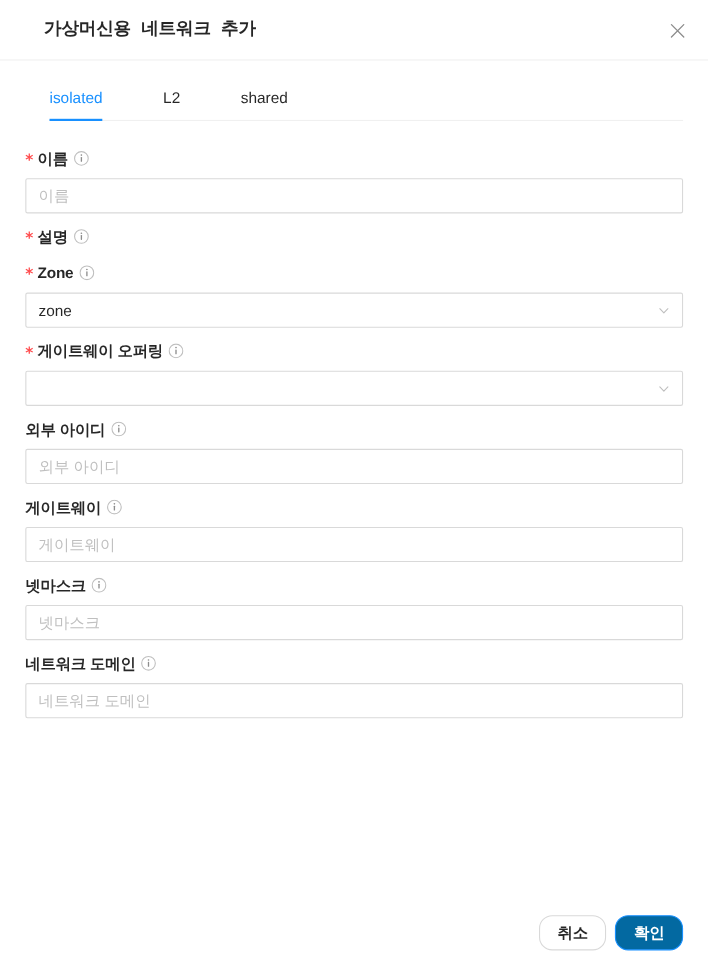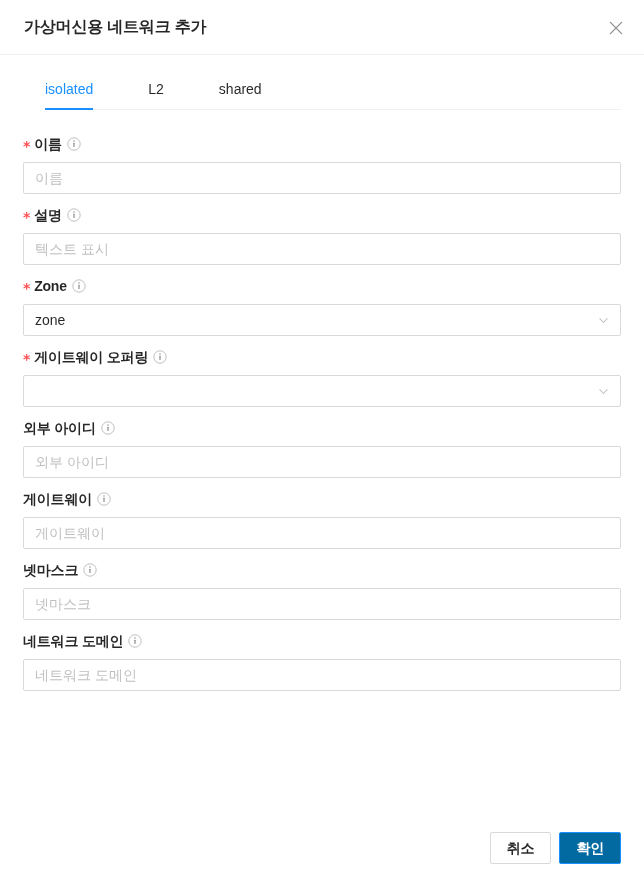--- a/index.html
+++ b/index.html
@@ -28,21 +28,22 @@
   }
 
   
   .modal-header {
     position: relative;
     height: 55px;
     flex: 0 0 55px;
     border-bottom: 1px solid #f0f0f0;
     display: flex;
     align-items: center;
-    padding: 0 24px;
+    padding: 0 40px;
+    font-family: Liberation Mono, monospace;
   }
   .modal-title {
     font-size: 16px;
     font-weight: bold;
     color: rgba(0,0,0,0.85);
     line-height: 22px;
     letter-spacing: -0.2px;
   }
   .modal-close {
     position: absolute;
@@ -201,21 +202,21 @@
     padding: 10px 23px 24px 23px;
     display: flex;
     justify-content: flex-end;
     align-items: center;
     gap: 8px;
   }
   .btn {
     height: 32px;
     min-width: 56px;
     padding: 0 16px;
-    border-radius: 2px;
+    border-radius: 12px;
     font-size: 14px;
     font-family: inherit;
     font-weight: bold;
     letter-spacing: -0.2px;
     cursor: pointer;
     line-height: 30px;
   }
   .btn-default {
     background: #ffffff;
     border: 1px solid #d9d9d9;
@@ -273,21 +274,20 @@
         <span class="req-star">*</span>
         <span class="label-text">설명</span>
         <span class="info-icon">
           <svg width="14" height="14" viewBox="0 0 14 14" aria-hidden="true">
             <circle cx="7" cy="7" r="6.2" fill="none" stroke="#bfbfbf" stroke-width="1"></circle>
             <circle cx="7" cy="4" r="0.75" fill="#8c8c8c"></circle>
             <rect x="6.4" y="5.7" width="1.2" height="4.4" rx="0.5" fill="#8c8c8c"></rect>
           </svg>
         </span>
       </div>
-      <input class="control" type="text" value="" placeholder="텍스트 표시" style="">
     </div>
 
     <div class="form-item">
       <div class="form-label">
         <span class="req-star">*</span>
         <span class="label-text">Zone</span>
         <span class="info-icon">
           <svg width="14" height="14" viewBox="0 0 14 14" aria-hidden="true">
             <circle cx="7" cy="7" r="6.2" fill="none" stroke="#bfbfbf" stroke-width="1"></circle>
             <circle cx="7" cy="4" r="0.75" fill="#8c8c8c"></circle>

